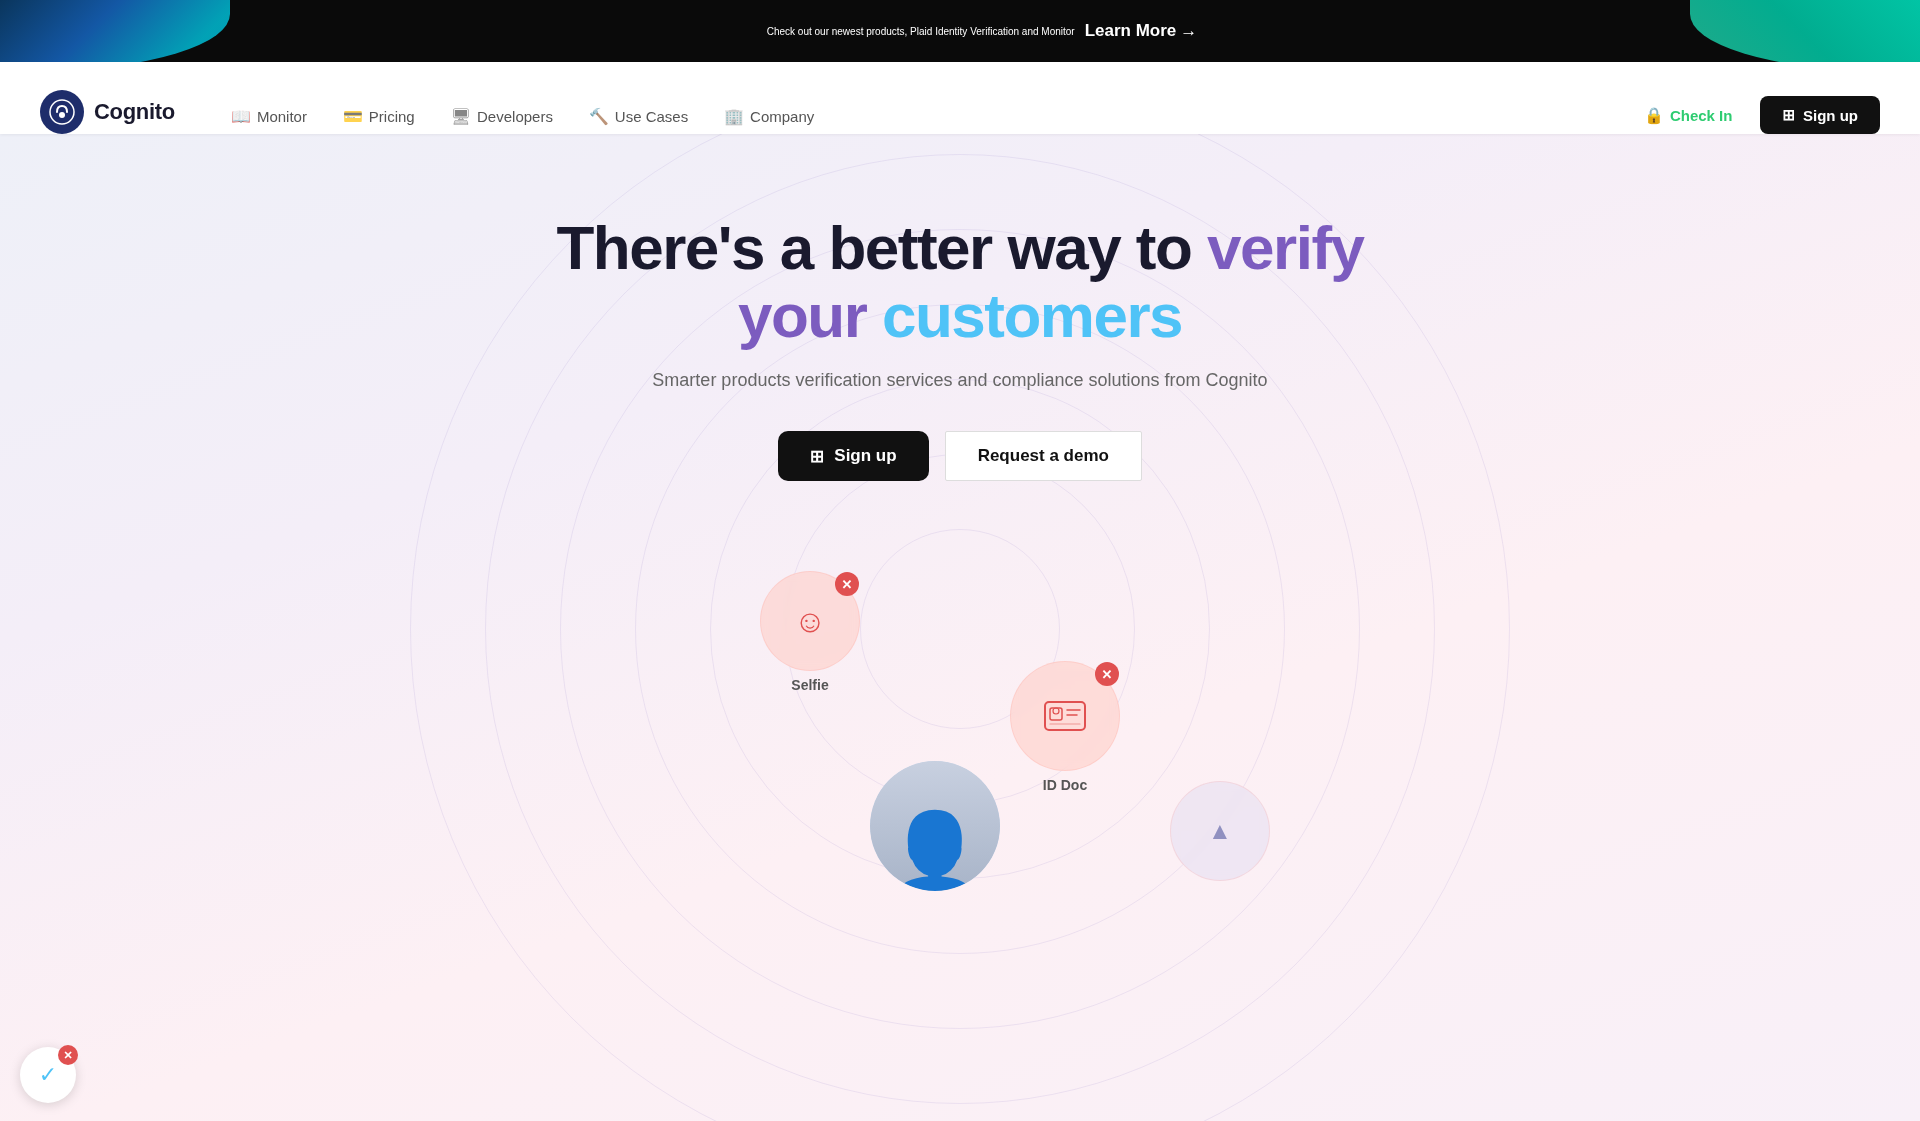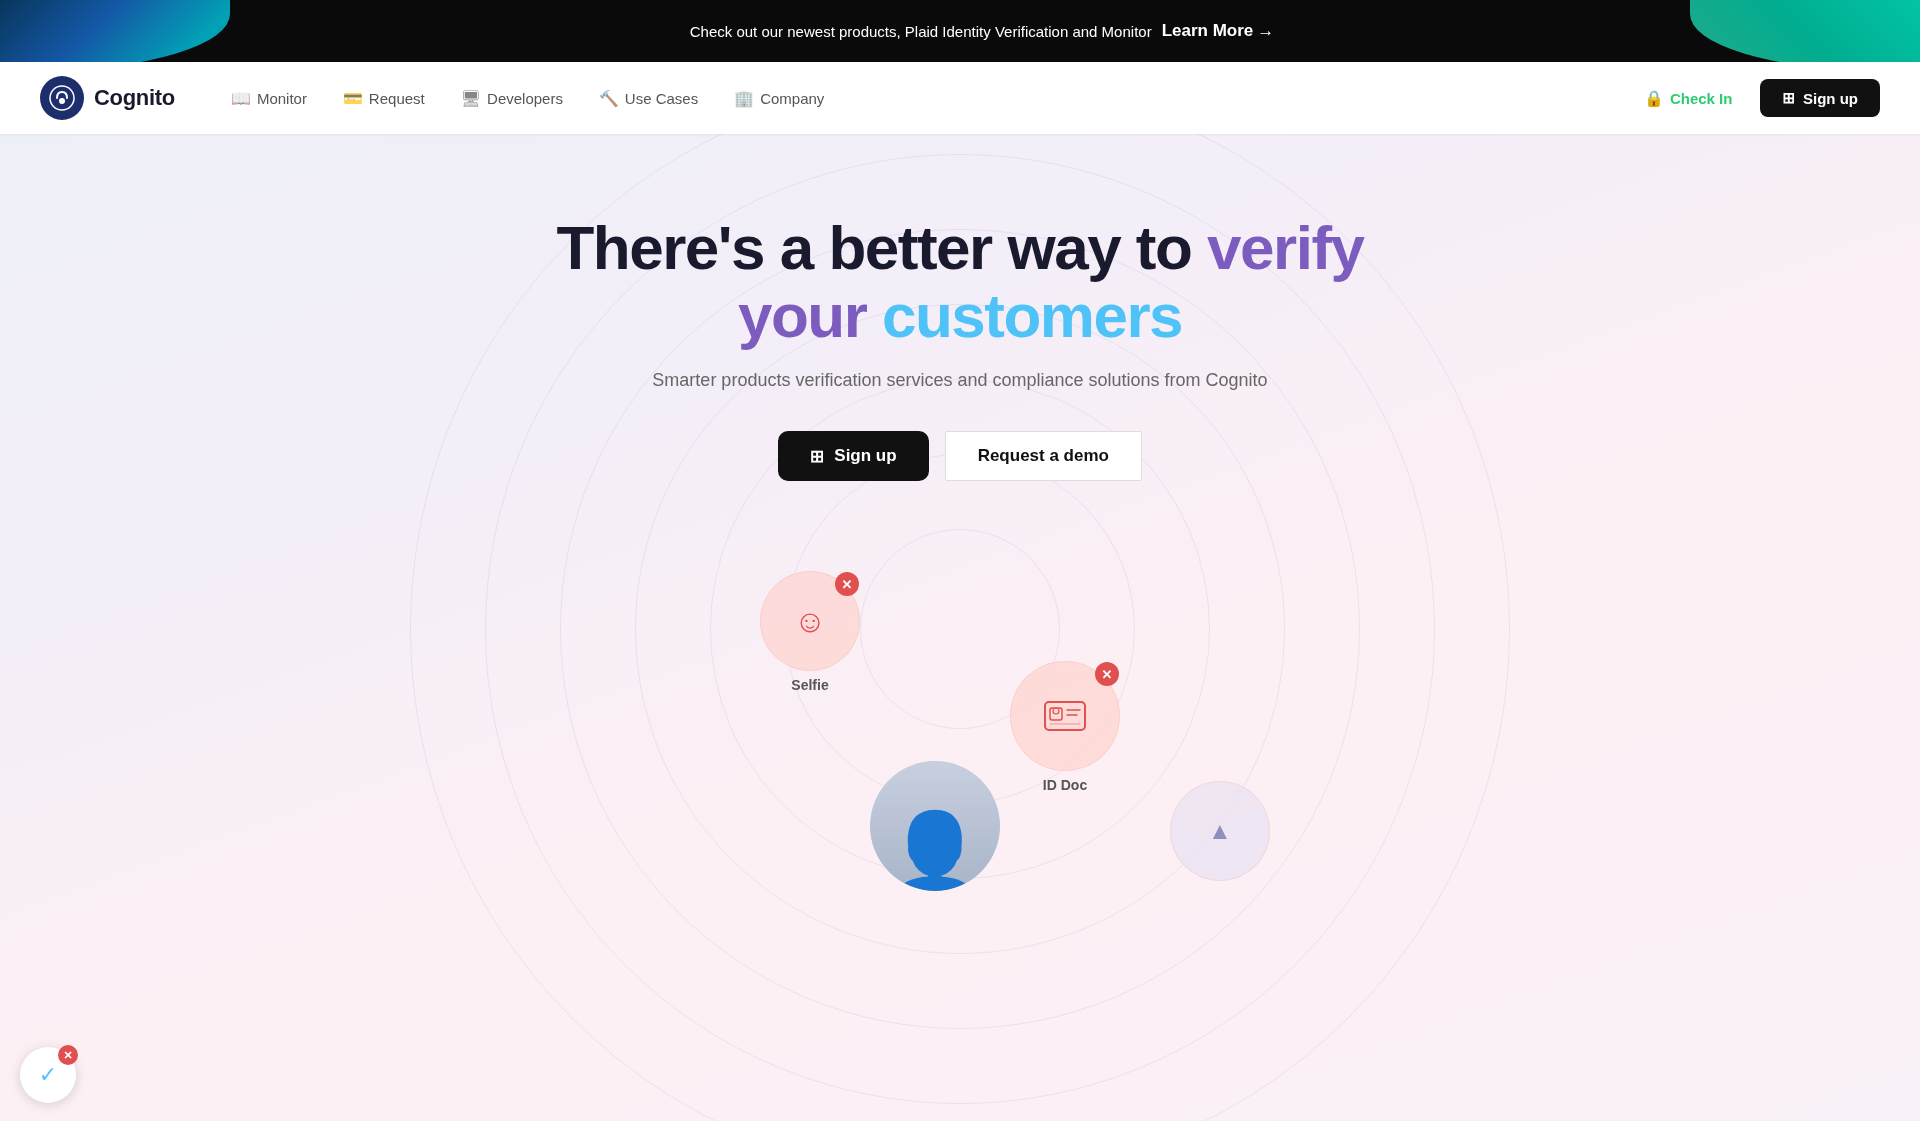--- a/index.html
+++ b/index.html
@@ -30,21 +30,21 @@
     }
     .top-banner .banner-blob-right {
       position: absolute;
       right: 0; top: 0;
       width: 230px; height: 70px;
       background: linear-gradient(225deg, #00e5c0 0%, #00c9a7 50%, #26c6a0 100%);
       border-radius: 0 0 0 80%;
       opacity: 0.85;
     }
     .top-banner .banner-text {
-      font-size: 15px;
+      font-size: 10px;
       color: #fff;
       position: relative;
       z-index: 2;
       margin-left: 44px;
     }
     .top-banner .learn-more-link {
       color: #fff;
       font-weight: 600;
       text-decoration: none;
       display: inline-flex;
@@ -52,21 +52,21 @@
       gap: 4px;
       position: relative;
       z-index: 2;
       font-size: 17px;
     }
 
     
     .navbar {
       background: #fff;
       display: flex;
-      align-items: center;
+      align-items: flex-end;
       padding: 0 40px;
       height: 72px;
       box-shadow: 0 1px 3px rgba(0,0,0,0.06);
       position: sticky;
       top: 0;
       z-index: 100;
     }
     .navbar-logo {
       display: flex;
       align-items: center;
@@ -388,21 +388,21 @@
     </div>
     <span class="logo-name">Cognito</span>
   </a>
   <div class="nav-links">
     <a class="nav-item">
       <span class="nav-icon">📖</span>
       <span>Monitor</span>
     </a>
     <a class="nav-item">
       <span class="nav-icon">💳</span>
-      <span>Request</span>
+      <span>Pricing</span>
     </a>
     <a class="nav-item">
       <span class="nav-icon">🖥</span>
       <span>Developers</span>
     </a>
     <a class="nav-item">
       <span class="nav-icon">🔨</span>
       <span>Use Cases</span>
     </a>
     <a class="nav-item">

